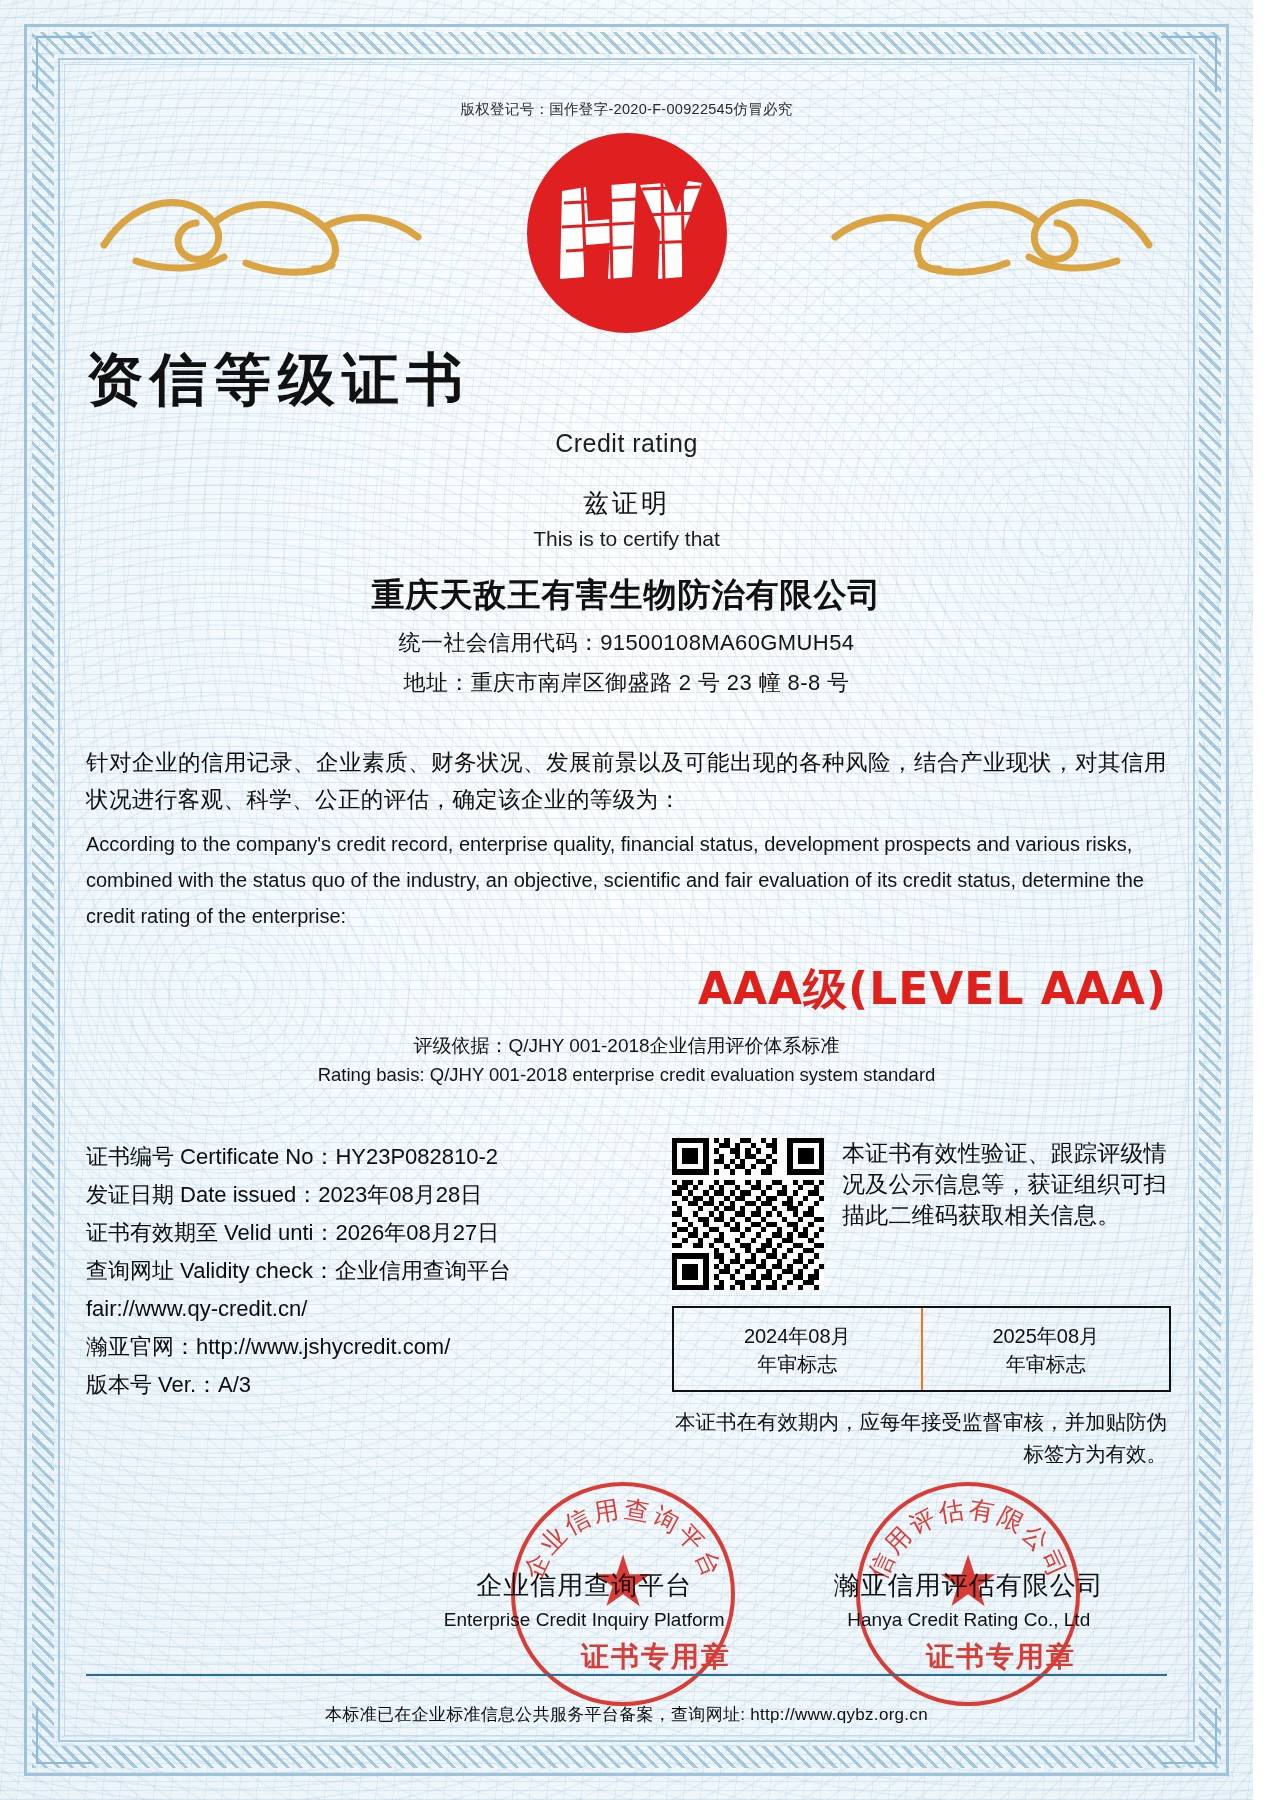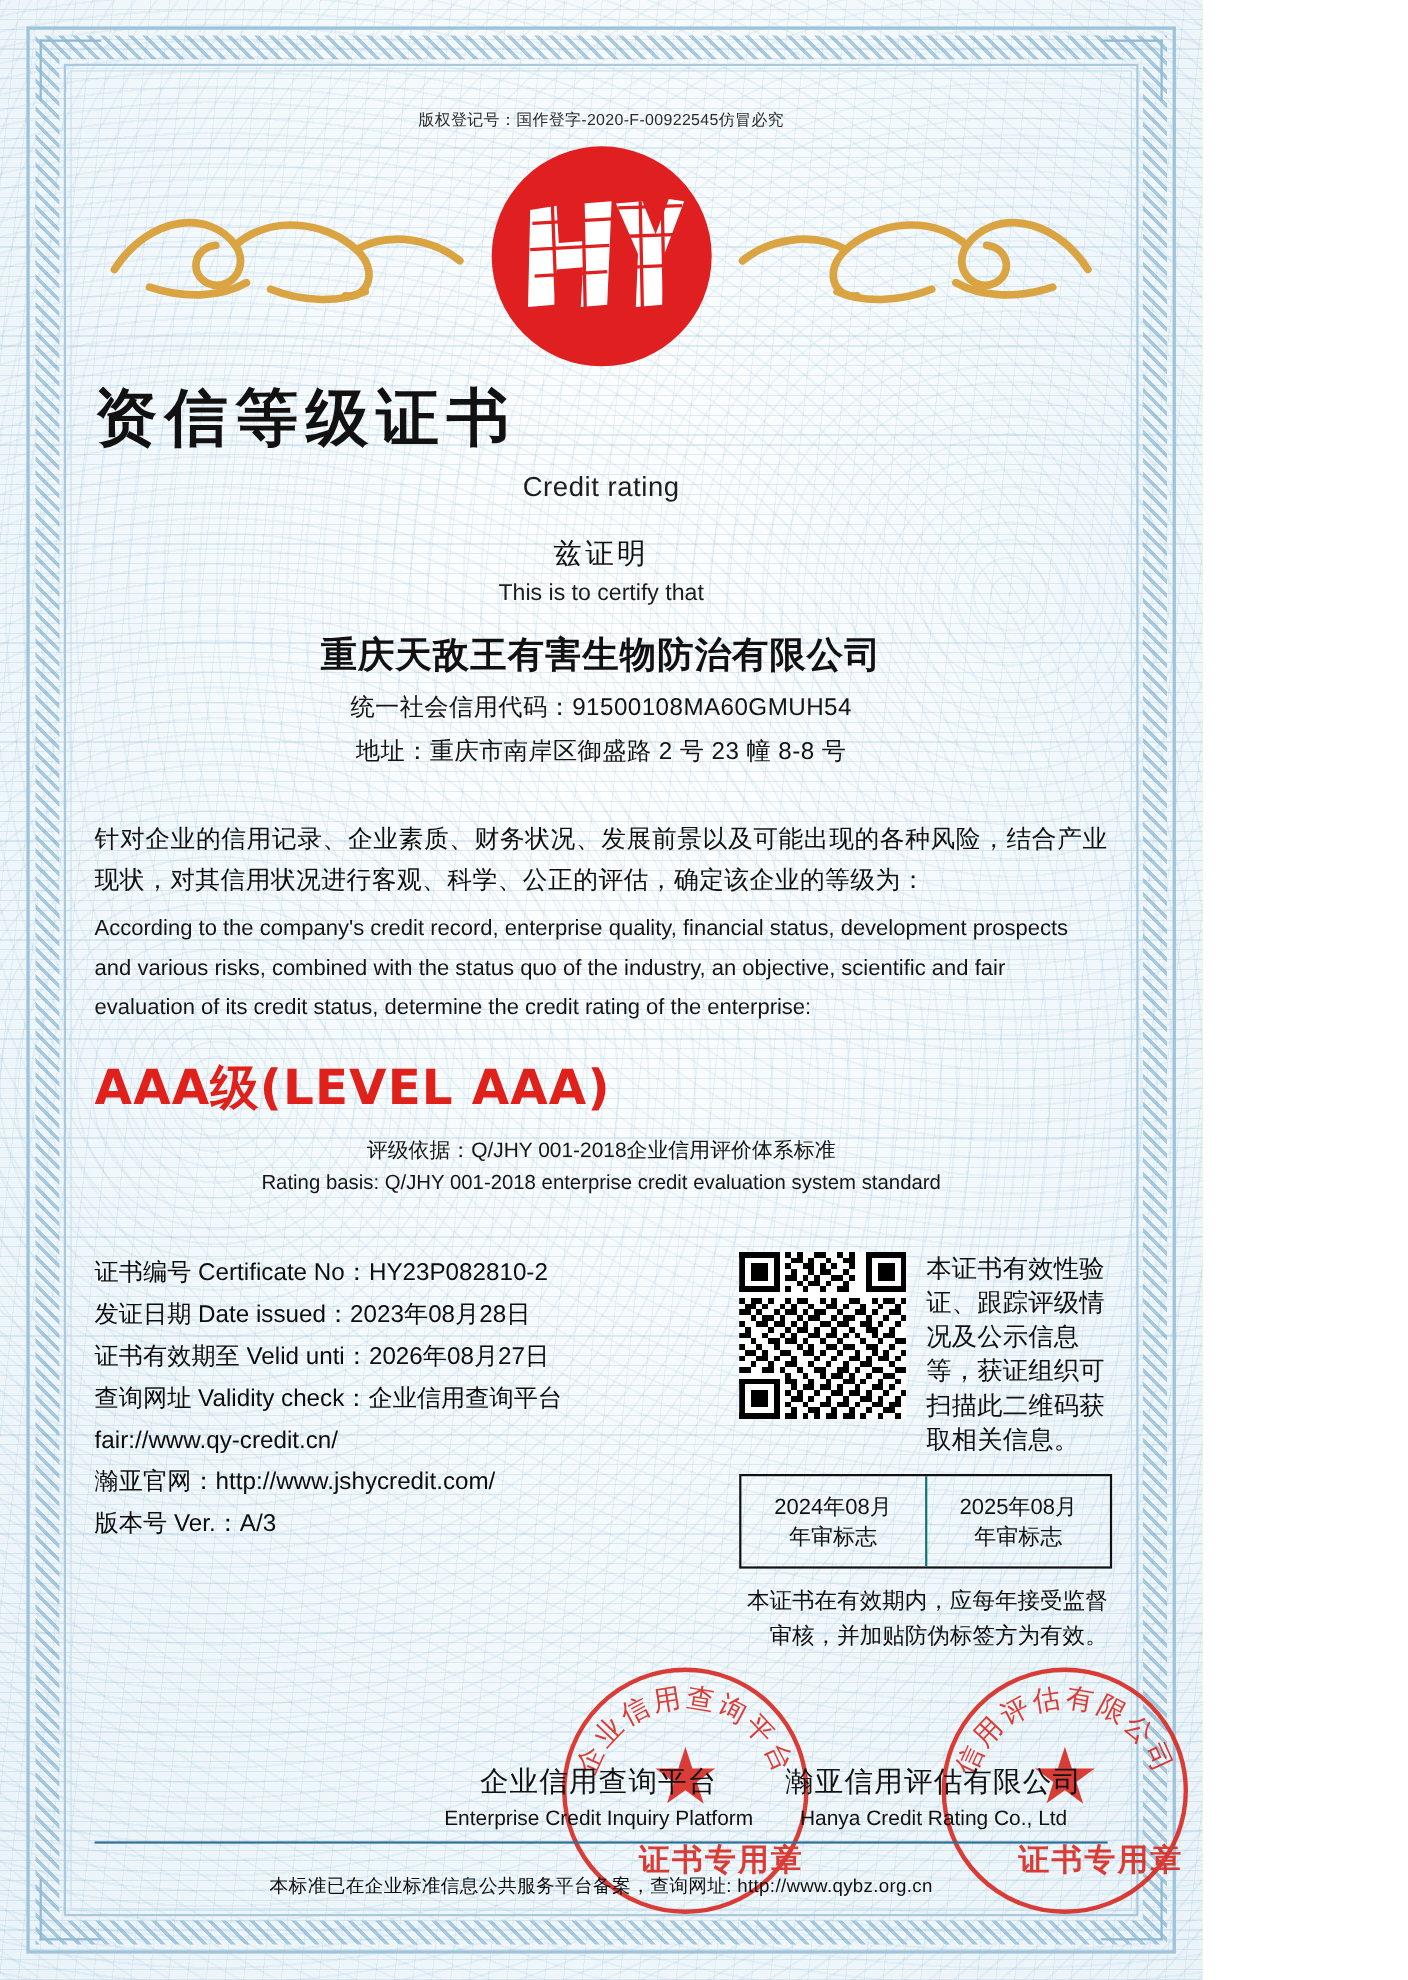--- a/index.html
+++ b/index.html
@@ -5,22 +5,22 @@
   html,body{margin:0;padding:0;}
   body{
     width:1280px;height:1800px;
     background:#ffffff;
     font-family:"Liberation Sans", sans-serif;
     overflow:hidden;
   }
   
   .page{
     position:relative;
-    width:1093px;height:1800px;
-    background:#bef264;
+    width:1253px;height:1800px;
+    background:#fef9c3;
     box-sizing:border-box;
   }
   
   .guilloche{
     position:absolute;inset:0;
     background:
       repeating-linear-gradient(0deg, rgba(150,190,215,.28) 0px, rgba(150,190,215,.28) 1px, rgba(255,255,255,0) 1px, rgba(255,255,255,0) 9px),
       repeating-linear-gradient(96deg, rgba(140,185,215,.16) 0px, rgba(140,185,215,.16) 1px, rgba(255,255,255,0) 1px, rgba(255,255,255,0) 17px),
       radial-gradient(ellipse at 50% 35%, #ffffff 0%, #f2f8fb 55%, #eaf3f8 100%);
   }
@@ -138,21 +138,21 @@
     text-align:justify;
     letter-spacing:.4px;
     text-indent:0;
   }
   .body-en{
     margin-top:8px;
     font-size:20px;line-height:36px;color:#141414;
     text-align:left;
   }
   .level{
-    text-align:left;
+    text-align:right;
     margin-top:26px;
     font-size:44px;font-weight:bold;color:#e0201b;
     letter-spacing:1px;
     font-family:"DejaVu Sans","Liberation Sans",sans-serif;
   }
   .basis-cn{
     text-align:center;font-size:19px;color:#151515;margin-top:14px;
   }
   .basis-en{
     text-align:center;font-size:18.5px;color:#151515;margin-top:5px;
@@ -183,21 +183,21 @@
     font-size:23px;line-height:31px;color:#101010;
     letter-spacing:.2px;
   }
   .stamp-boxes{
     display:flex;margin-top:16px;border:2px solid #111;width:100%;
   }
   .stamp-box{
     flex:1;text-align:center;padding:14px 0 12px;
     font-size:20px;line-height:28px;color:#101010;
   }
-  .stamp-box + .stamp-box{border-left:2px solid #0f766e;}
+  .stamp-box + .stamp-box{border-left:2px solid #f97316;}
   .annual-note{
     margin-top:14px;text-align:right;
     font-size:20.5px;line-height:32px;color:#101010;
   }
 
   
   .seals{position:relative;height:230px;margin-top:12px;}
   .seal{
     position:absolute;top:0;width:216px;height:216px;border-radius:50%;
     border:4px solid #d8231c;opacity:.88;

